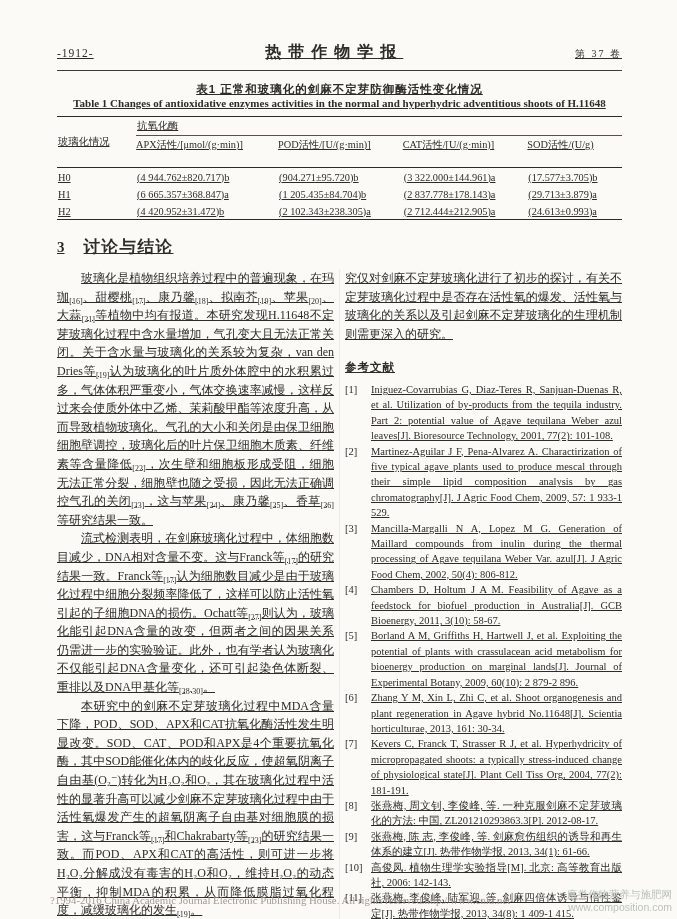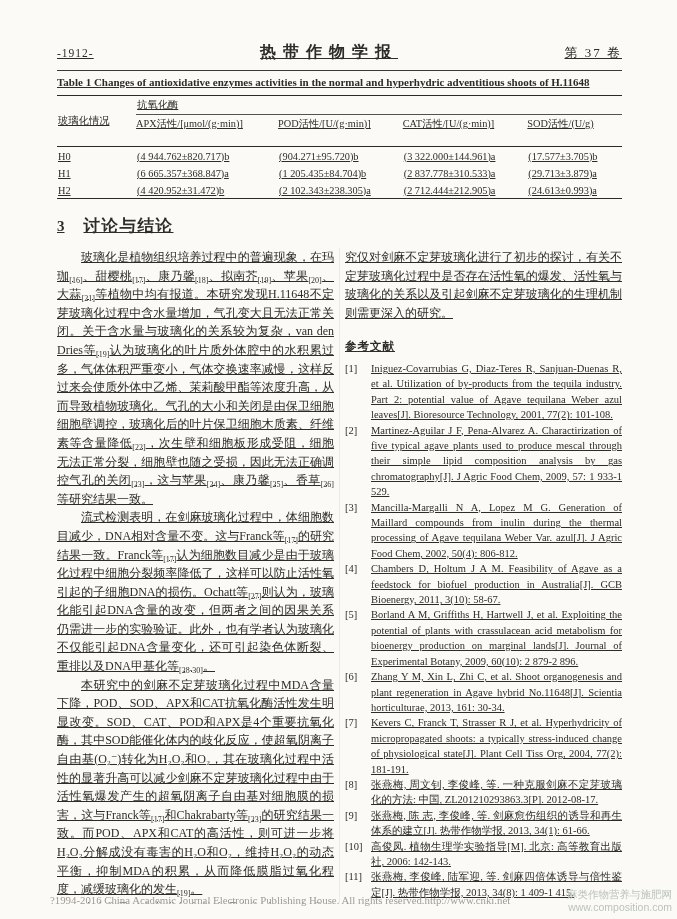--- a/index.html
+++ b/index.html
@@ -11,27 +11,27 @@
     padding:42px 55px 0 57px;
     text-decoration:underline;
   }
   
   .page-header {
     display:flex; justify-content:space-between; align-items:baseline;
     border-bottom:1.5px solid #3c3a37; padding-bottom:7px;
   }
   .page-number { font-size:11.5px; letter-spacing:1px; }
   .journal-title { font-size:16px; font-weight:600; letter-spacing:7px; }
-  .volume-label { font-size:13px; letter-spacing:2px; }
+  .volume-label { font-size:10px; letter-spacing:2px; }
   
   .caption-zh {
     text-align:center; margin-top:11px; font-size:11.5px; font-weight:700;
     font-family:"Liberation Sans","DejaVu Sans",sans-serif; letter-spacing:1px;
   }
-  .caption-en { margin-top:5px; font-size:11px; font-weight:700; }
+  .caption-en { text-align:center; font-size:11px; font-weight:700; }
   
   table.enzymes {
     width:100%; border-collapse:collapse; margin-top:7px; font-size:10.3px;
   }
   table.enzymes th, table.enzymes td {
     font-weight:400; text-align:left; padding:2px 1px; white-space:nowrap;
   }
   tr.group-row th { border-top:1.6px solid #2b2a27; }
   th.group-header { border-bottom:0.8px solid #55524e; padding-bottom:1px; }
   tr.cols-row th { border-bottom:1.2px solid #2b2a27; padding:2px 0 15px; }
@@ -78,20 +78,21 @@
 <body>
 
 <div class="page">
 
   <div class="page-header">
     <span class="page-number">-1912-</span>
     <span class="journal-title">热带作物学报</span>
     <span class="volume-label">第 37 卷</span>
   </div>
 
+  <div class="caption-zh">表1  正常和玻璃化的剑麻不定芽防御酶活性变化情况</div>
   <div class="caption-en">Table 1  Changes of antioxidative enzymes activities in the normal and hyperhydric adventitious shoots of H.11648</div>
 
   <table class="enzymes">
     <tbody>
       <tr class="group-row">
         <th class="stub-header" rowspan="2">玻璃化情况</th>
         <th class="group-header" colspan="4">抗氧化酶</th>
       </tr>
       <tr class="cols-row">
         <th>APX活性/[μmol/(g·min)]</th>
@@ -103,21 +104,21 @@
         <td>H0</td>
         <td>(4 944.762±820.717)b</td>
         <td>(904.271±95.720)b</td>
         <td>(3 322.000±144.961)a</td>
         <td>(17.577±3.705)b</td>
       </tr>
       <tr class="data-row">
         <td>H1</td>
         <td>(6 665.357±368.847)a</td>
         <td>(1 205.435±84.704)b</td>
-        <td>(2 837.778±310.533)a</td>
+        <td>(2 837.778±178.143)a</td>
         <td>(29.713±3.879)a</td>
       </tr>
       <tr class="data-row">
         <td>H2</td>
         <td>(4 420.952±31.472)b</td>
         <td>(2 102.343±238.305)a</td>
         <td>(2 712.444±212.905)a</td>
         <td>(24.613±0.993)a</td>
       </tr>
     </tbody>

